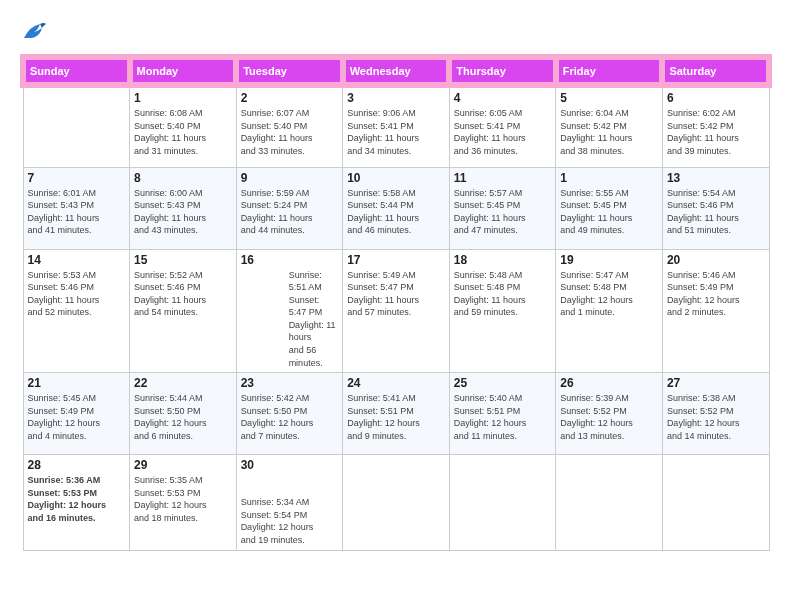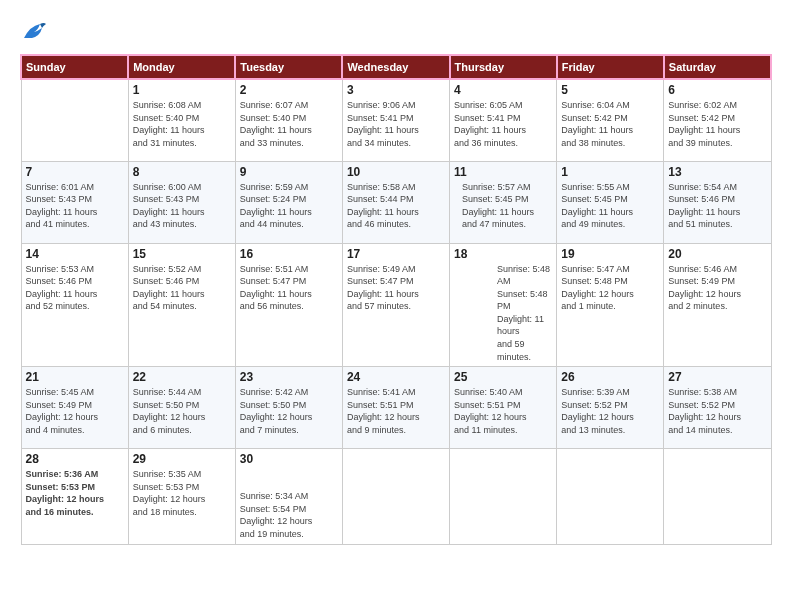--- a/index.html
+++ b/index.html
@@ -43,27 +43,27 @@
     .location {
       font-size: 13px;
       color: #555;
     }
     .calendar {
       width: 100%;
       border-collapse: collapse;
       font-size: 10px;
     }
     .calendar th {
-      background: #7f1d1d;
+      background: #d946ef;
       color: #fff;
       font-size: 11px;
       font-weight: bold;
       padding: 5px 4px;
       text-align: left;
-      border: 2px solid #f9a8d4;
+      border: 6px solid #f9a8d4;
     }
     .calendar td {
       border: 1px solid #ccc;
       vertical-align: top;
       padding: 3px 4px;
       width: 106px;
       height: 82px;
       color: #333;
     }
     .day-num {
@@ -193,21 +193,21 @@
           </td>
           <td>
             <span class="day-num">10</span>
             <div class="day-info" style="white-space: pre-line;">Sunrise: 5:58 AM
 Sunset: 5:44 PM
 Daylight: 11 hours
 and 46 minutes.</div>
           </td>
           <td>
             <span class="day-num">11</span>
-            <div class="day-info" style="white-space: pre-line; margin-left: 8px;">Sunrise: 5:57 AM
+            <div class="day-info" style="white-space: pre-line;">Sunrise: 5:57 AM
 Sunset: 5:45 PM
 Daylight: 11 hours
 and 47 minutes.</div>
           </td>
           <td>
             <span class="day-num">1</span>
             <div class="day-info" style="white-space: pre-line;">Sunrise: 5:55 AM
 Sunset: 5:45 PM
 Daylight: 11 hours
 and 49 minutes.</div>
@@ -230,35 +230,35 @@
           </td>
           <td>
             <span class="day-num">15</span>
             <div class="day-info" style="white-space: pre-line;">Sunrise: 5:52 AM
 Sunset: 5:46 PM
 Daylight: 11 hours
 and 54 minutes.</div>
           </td>
           <td>
             <span class="day-num">16</span>
-            <div class="day-info" style="white-space: pre-line;">Sunrise: 5:51 AM
+            <div class="day-info" style="white-space: pre-line; margin-left: 48px;">Sunrise: 5:51 AM
 Sunset: 5:47 PM
 Daylight: 11 hours
 and 56 minutes.</div>
           </td>
           <td>
             <span class="day-num">17</span>
             <div class="day-info" style="white-space: pre-line;">Sunrise: 5:49 AM
 Sunset: 5:47 PM
 Daylight: 11 hours
 and 57 minutes.</div>
           </td>
           <td>
             <span class="day-num">18</span>
-            <div class="day-info" style="white-space: pre-line; margin-left: 43px;">Sunrise: 5:48 AM
+            <div class="day-info" style="white-space: pre-line;">Sunrise: 5:48 AM
 Sunset: 5:48 PM
 Daylight: 11 hours
 and 59 minutes.</div>
           </td>
           <td>
             <span class="day-num">19</span>
             <div class="day-info" style="white-space: pre-line;">Sunrise: 5:47 AM
 Sunset: 5:48 PM
 Daylight: 12 hours
 and 1 minute.</div>

